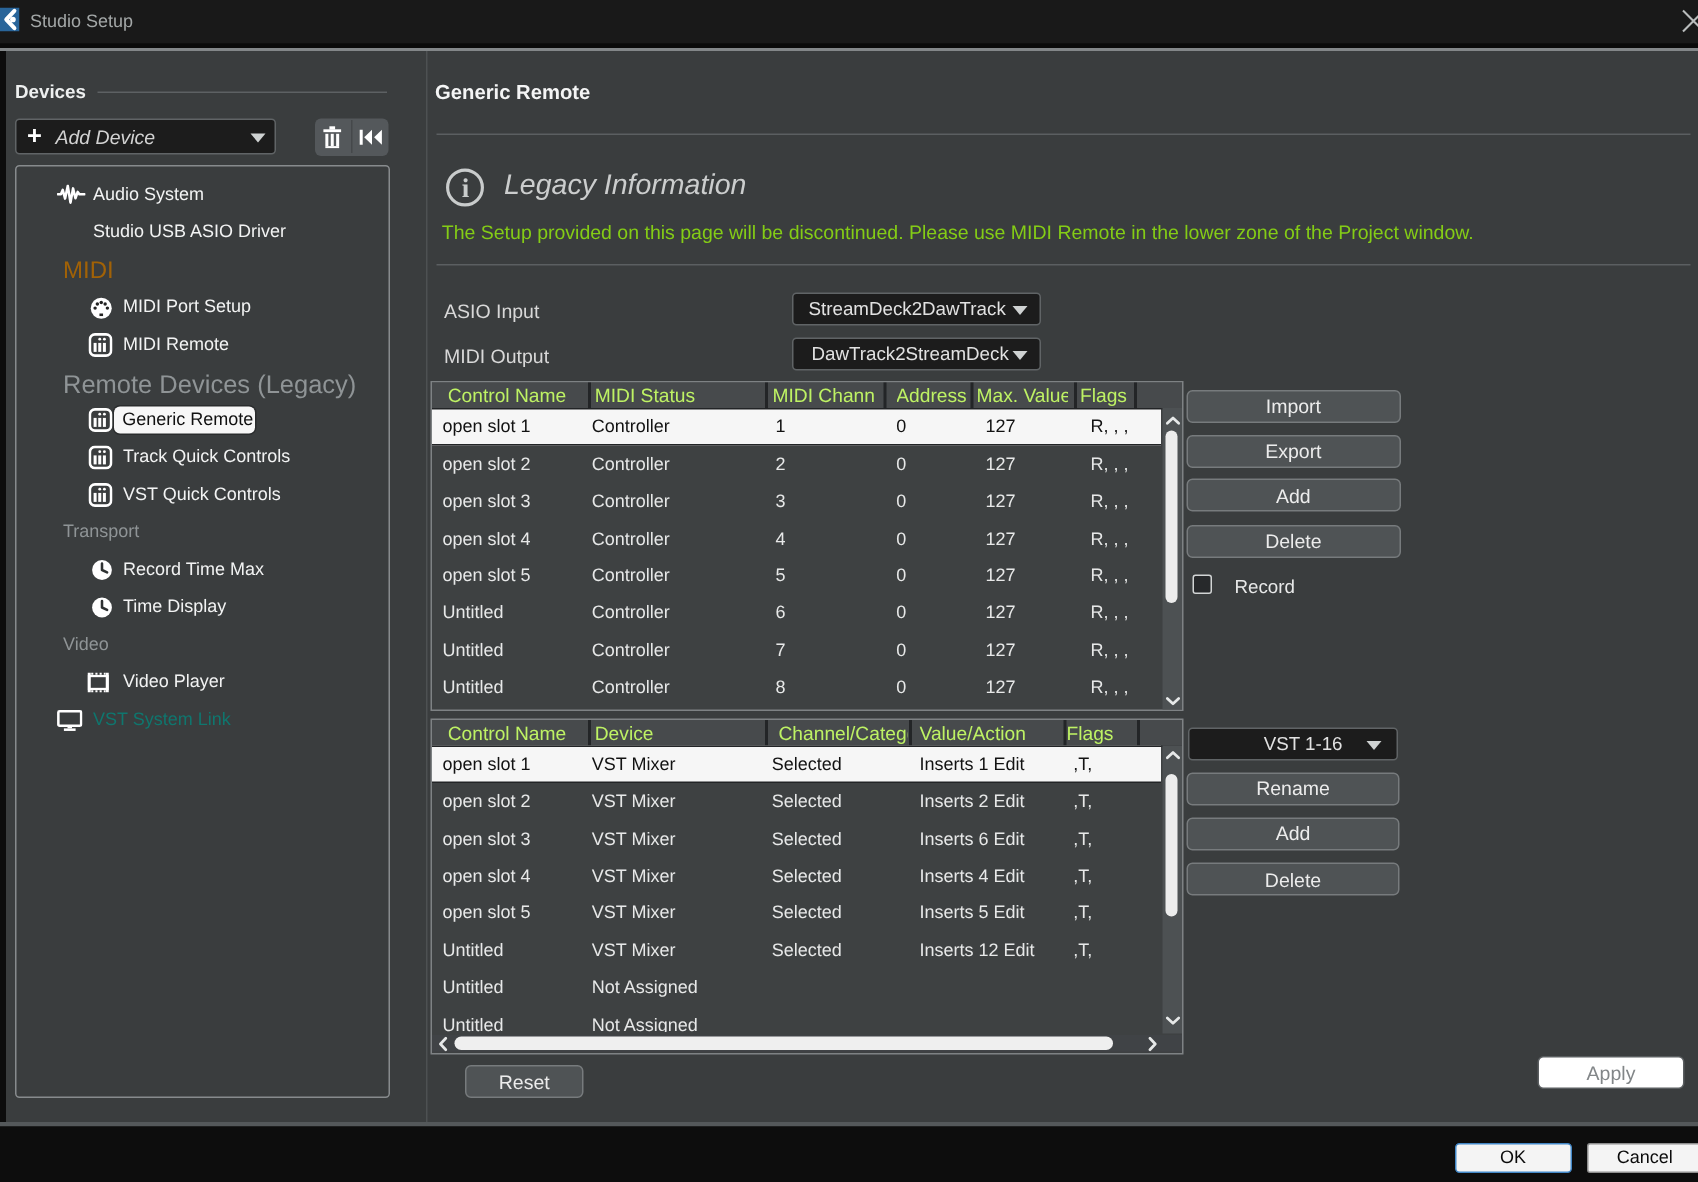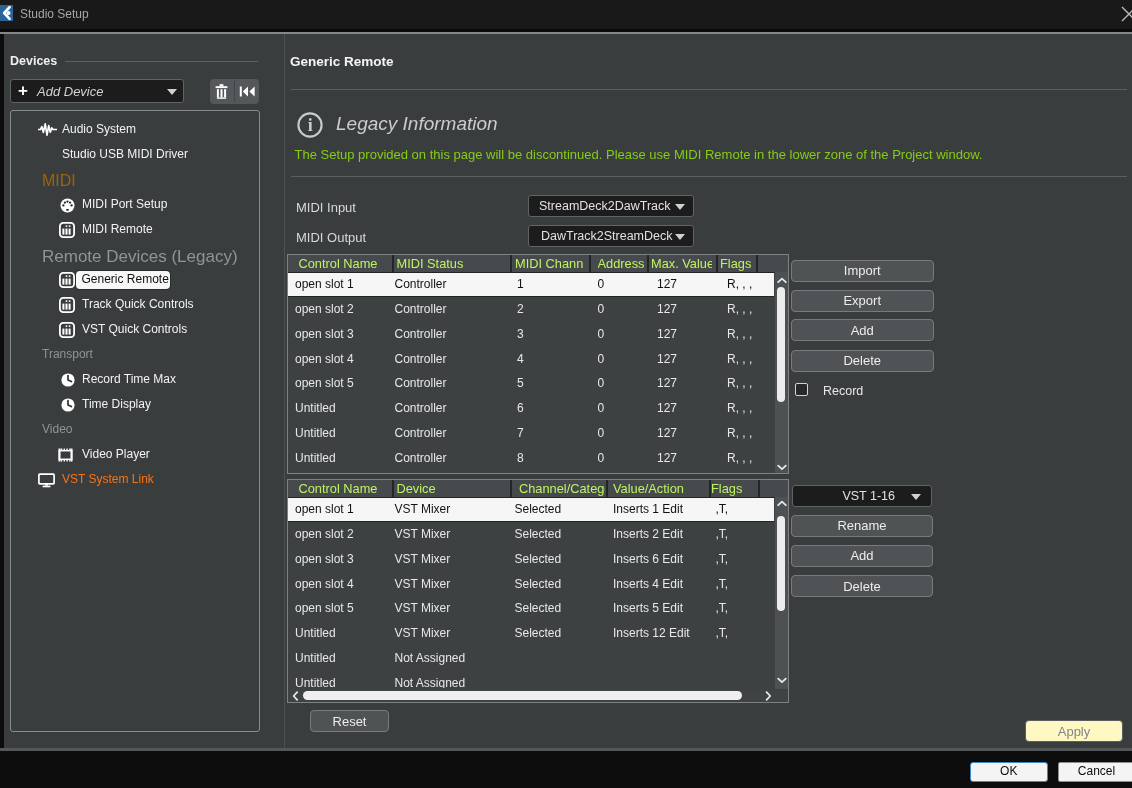--- a/index.html
+++ b/index.html
@@ -54,21 +54,21 @@
     <path d="M9.0,0.5 L3.8,5.5 L9.0,10.5 Z" fill="#fff"></path>
     <path d="M15.6,0.5 L10.4,5.5 L15.6,10.5 Z" fill="#fff"></path>
   </svg>
 <div class="abs" style="left:10px;top:110px;width:250px;height:622px;box-sizing:border-box;border:1px solid #878b8d;border-radius:3px"></div>
 <div class="abs" style="left:62px;top:121.6px;font-size:12px;color:#f2f3f3">Audio System</div>
 <div class="abs" style="left:0;top:129.6px">
     <svg width="19" height="13" viewBox="0 0 19 13" style="position:absolute;left:38px;top:-7px">
       <path d="M0.5,6.5 H2.6 L3.8,3.6 L5.4,9.4 L7.2,0.9 L9,12.1 L10.7,2.6 L12.3,9.2 L13.8,4.9 L14.9,6.5 H18.4" fill="none" stroke="#fff" stroke-width="1.7" stroke-linejoin="round" stroke-linecap="round"></path>
     </svg>
   </div>
-<div class="abs" style="left:62px;top:146.6px;font-size:12px;color:#f2f3f3">Studio USB MIDI Driver</div>
+<div class="abs" style="left:62px;top:146.6px;font-size:12px;color:#f2f3f3">Studio USB ASIO Driver</div>
 <div class="abs" style="left:42px;top:171.6px;font-size:16px;color:#a16207">MIDI</div>
 <div class="abs" style="left:82px;top:196.6px;font-size:12px;color:#f2f3f3">MIDI Port Setup</div>
 <div class="abs" style="left:0;top:204.6px">
     <svg width="15" height="15" viewBox="0 0 15 15" style="position:absolute;left:60px;top:-7px">
       <circle cx="7.5" cy="7.5" r="7" fill="#fff"></circle>
       <circle cx="3.4" cy="7.4" r="1.15" fill="#222"></circle>
       <circle cx="4.9" cy="4.6" r="1.15" fill="#222"></circle>
       <circle cx="7.5" cy="3.6" r="1.15" fill="#222"></circle>
       <circle cx="10.1" cy="4.6" r="1.15" fill="#222"></circle>
       <circle cx="11.6" cy="7.4" r="1.15" fill="#222"></circle>
@@ -140,38 +140,38 @@
 <div class="abs" style="left:82px;top:447.1px;font-size:12px;color:#f2f3f3">Video Player</div>
 <div class="abs" style="left:0;top:455.1px">
     <svg width="15" height="14" viewBox="0 0 15 14" style="position:absolute;left:58px;top:-7px">
       <rect x="1.3" y="2.7" width="12.4" height="8.6" fill="none" stroke="#fff" stroke-width="1.5"></rect>
       <rect x="0.5" y="0.5" width="2" height="13" fill="#fff"></rect>
       <rect x="12.5" y="0.5" width="2" height="13" fill="#fff"></rect>
       <path d="M2.8,1.2 H12.4" stroke="#fff" stroke-width="1.4" stroke-dasharray="1.4,1.4"></path>
       <path d="M2.8,12.8 H12.4" stroke="#fff" stroke-width="1.4" stroke-dasharray="1.4,1.4"></path>
     </svg>
   </div>
-<div class="abs" style="left:62px;top:472.1px;font-size:12px;color:#f97316">VST System Link</div>
+<div class="abs" style="left:62px;top:472.1px;font-size:12px;color:#0f766e">VST System Link</div>
 <div class="abs" style="left:0;top:480.1px">
     <svg width="17" height="15" viewBox="0 0 17 15" style="position:absolute;left:38px;top:-7px">
       <rect x="0.9" y="1.2" width="15.2" height="9.6" rx="0.8" fill="none" stroke="#fff" stroke-width="1.7"></rect>
       <rect x="7" y="10.8" width="3" height="1.8" fill="#fff"></rect>
       <rect x="4.6" y="12.6" width="7.8" height="1.7" fill="#fff"></rect>
     </svg>
   </div>
 <div class="abs" style="left:290px;top:54px;font-size:13.5px;font-weight:bold;color:#f4f5f5">Generic Remote</div>
 <div class="abs" style="left:290.5px;top:89px;width:836px;height:1px;background:#5b5f61"></div>
 <svg class="abs" style="left:296.5px;top:111.5px" width="26" height="26" viewBox="0 0 26 26">
     <circle cx="13" cy="13" r="11.6" fill="none" stroke="#c9cccc" stroke-width="2.1"></circle>
     <text x="13.3" y="19.3" text-anchor="middle" font-family="Liberation Serif" font-size="18" font-weight="bold" fill="#c9cccc">i</text>
   </svg>
 <div class="abs" style="left:336px;top:113px;font-size:19px;font-style:italic;color:#cbcdcd">Legacy Information</div>
 <div class="abs" style="left:294.5px;top:147px;font-size:13px;color:#84cc16">The Setup provided on this page will be discontinued. Please use MIDI Remote in the lower zone of the Project window.</div>
 <div class="abs" style="left:290.5px;top:175.5px;width:836px;height:1px;background:#5b5f61"></div>
-<div class="lbl" style="left:296px;top:199.5px">MIDI Input</div>
+<div class="lbl" style="left:296px;top:199.5px">ASIO Input</div>
 <div class="combo" style="left:528px;top:194.5px;width:166px;height:22px">
     <span style="position:absolute;left:10px;top:3px">StreamDeck2DawTrack</span>
     <span class="caret" style="left:146px;top:8px"></span>
   </div>
 <div class="lbl" style="left:296px;top:230px">MIDI Output</div>
 <div class="combo" style="left:528px;top:225px;width:166px;height:22px">
     <span style="position:absolute;left:12px;top:3px">DawTrack2StreamDeck</span>
     <span class="caret" style="left:146px;top:8px"></span>
   </div>
 <div class="abs" style="left:286.5px;top:253.5px;width:502px;height:220.5px;box-sizing:border-box;border:1px solid #7e8284;background:#3e4142"></div>
@@ -367,21 +367,21 @@
   </div>
 <div class="btn" style="left:791px;top:544.8px;width:142px;height:22px">
     <span>Add</span>
   </div>
 <div class="btn" style="left:791px;top:575.3px;width:142px;height:22px">
     <span>Delete</span>
   </div>
 <div class="btn" style="left:310px;top:710px;width:79px;height:21.5px">
     <span>Reset</span>
   </div>
-<div class="btn" style="left:1025px;top:720px;width:98px;height:21.5px;background:#fef9c3;border-color:#5a5e60;color:#828688">
+<div class="btn" style="left:1025px;top:704px;width:98px;height:21.5px;background:#ffffff;border-color:#5a5e60;color:#828688">
     <span>Apply</span>
   </div>
 <div class="abs" style="left:0;top:747.5px;width:1132px;height:3.5px;background:#54585a"></div>
 <div class="abs" style="left:0;top:751px;width:1132px;height:37px;background:#0d0d0d"></div>
 <div class="abs" style="left:969.5px;top:761.5px;width:78.5px;height:20px;box-sizing:border-box;background:#f4f4f4;border:1px solid #4287c7;border-radius:3px;text-align:center;font-size:12px;color:#0b0b0b">
     <span style="display:block;margin-top:1.5px">OK</span>
   </div>
 <div class="abs" style="left:1057.5px;top:761.5px;width:78px;height:20px;box-sizing:border-box;background:#f4f4f4;border:1px solid #8e8e8e;border-radius:2px;text-align:center;font-size:12px;color:#0b0b0b">
     <span style="display:block;margin-top:1.5px">Cancel</span>
   </div>

